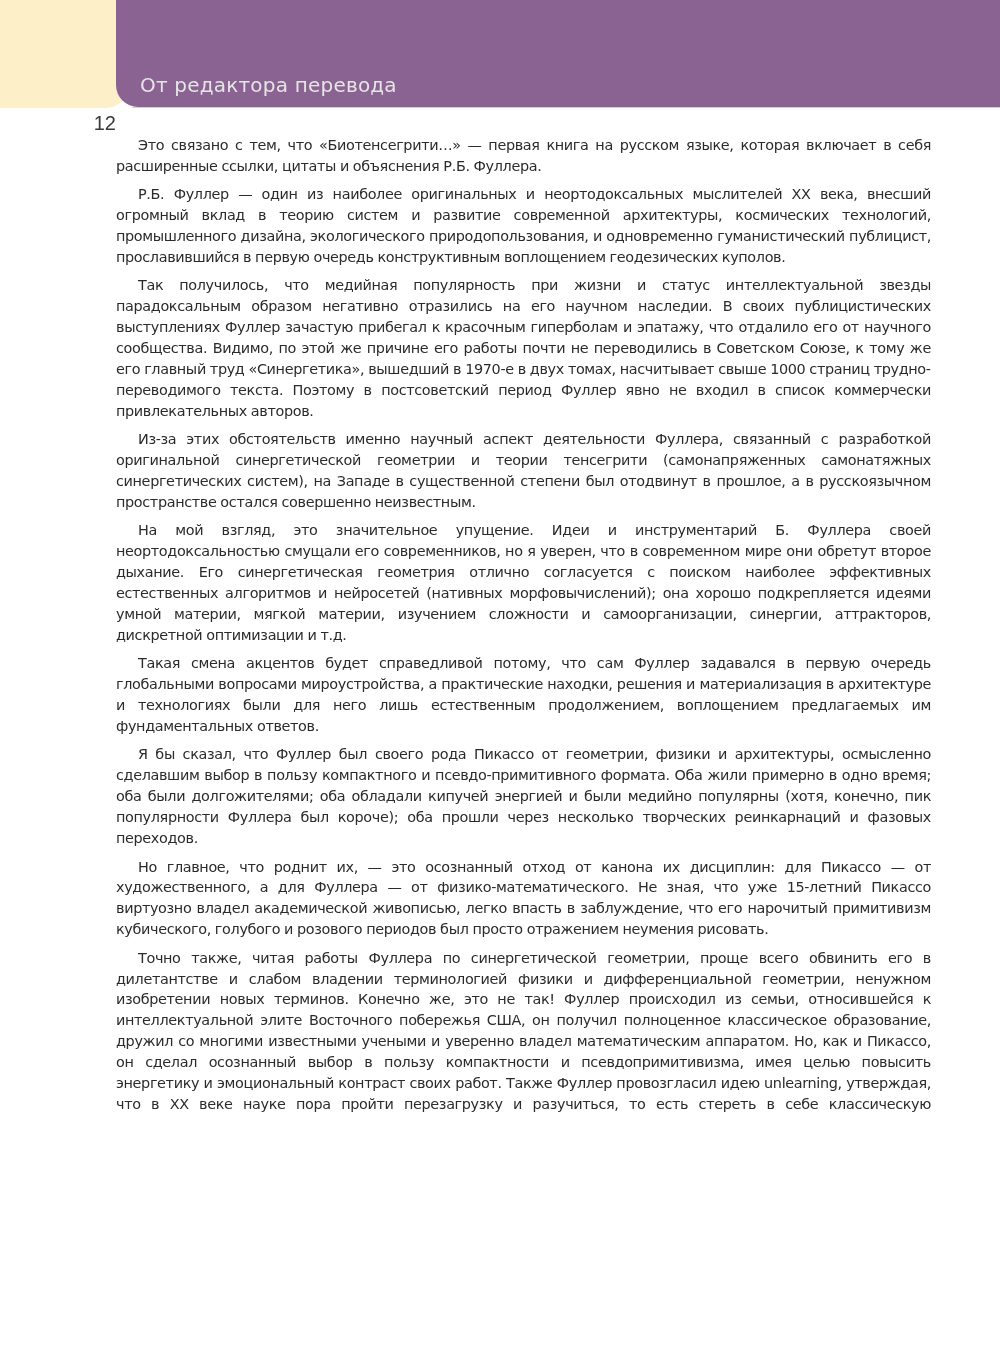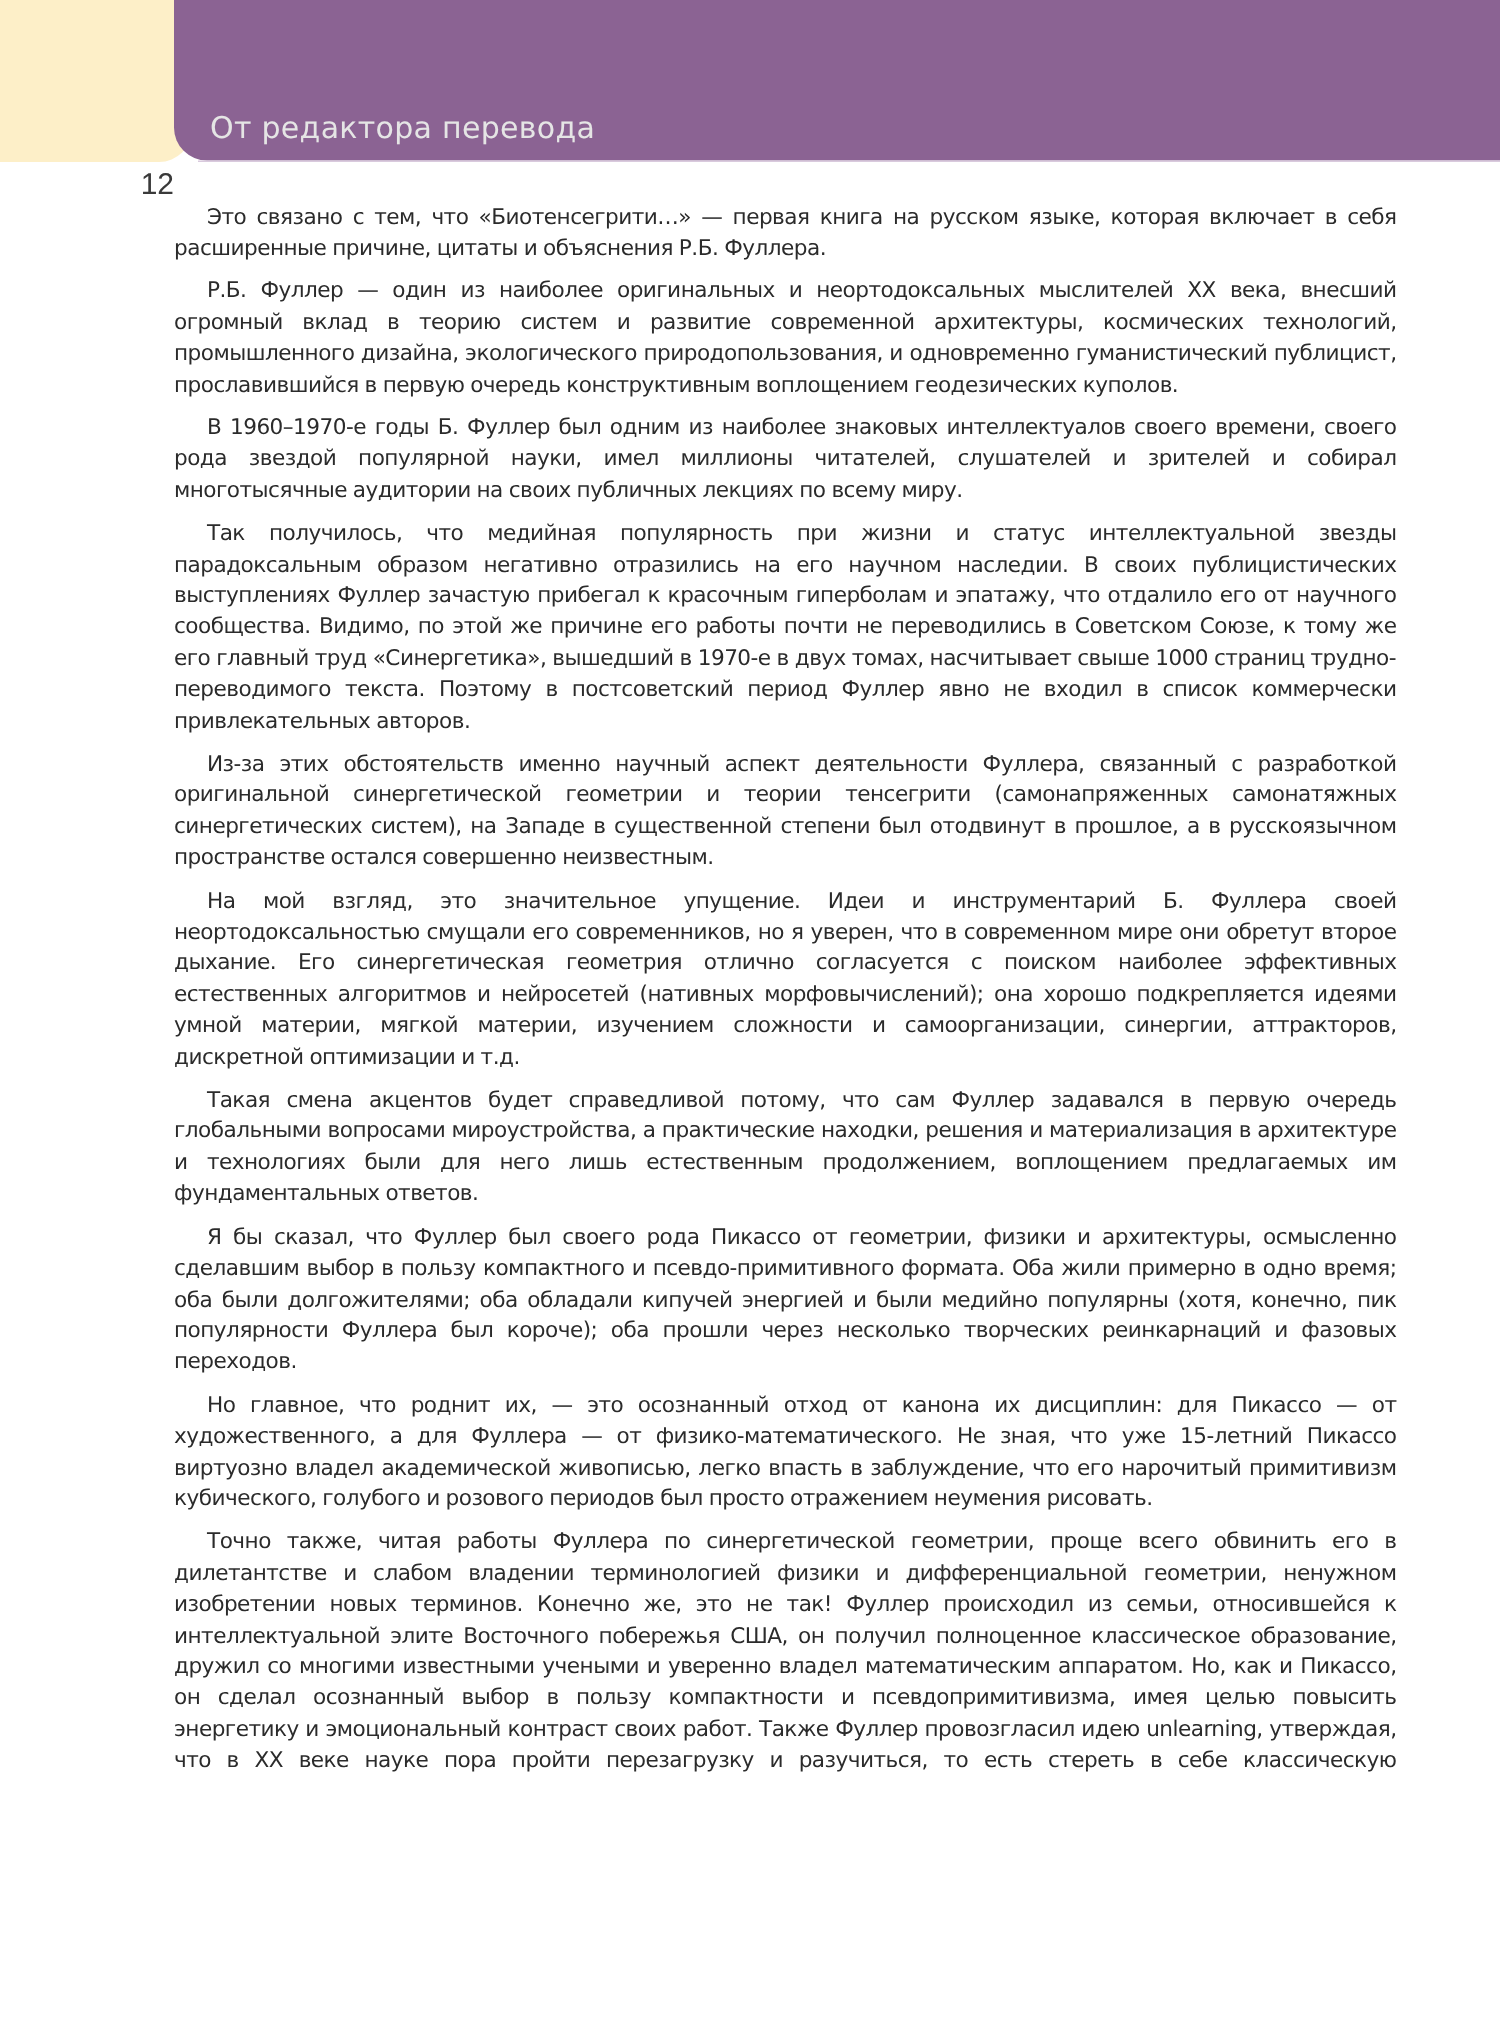--- a/index.html
+++ b/index.html
@@ -63,23 +63,22 @@
 <div class="header-band">
   <div class="page-tab">
     <span class="page-number">12</span>
   </div>
   <div class="title-bar">
     <h1 class="page-title">От редактора перевода</h1>
   </div>
 </div>
 
 <div class="body-text">
-  <p class="para">Это связано с тем, что «Биотенсегрити…» — первая книга на русском языке, которая включает в себя расширенные причине, цитаты и объяснения Р.Б. Фуллера.</p>
+  <p class="para">Это связано с тем, что «Биотенсегрити…» — первая книга на русском языке, которая включает в себя расширенные ссылки, цитаты и объяснения Р.Б. Фуллера.</p>
   <p class="para">Р.Б. Фуллер — один из наиболее оригинальных и неортодоксальных мыслителей XX века, внесший огромный вклад в теорию систем и развитие современной архитектуры, космических технологий, промышленного дизайна, экологического природопользования, и одновременно гуманистический публицист, прославившийся в первую очередь конструктивным воплощением геодезических куполов.</p>
-  <p class="para">В 1960–1970-е годы Б. Фуллер был одним из наиболее знаковых интеллектуалов своего времени, своего рода звездой популярной науки, имел миллионы читателей, слушателей и зрителей и собирал многотысячные аудитории на своих публичных лекциях по всему миру.</p>
   <p class="para">Так получилось, что медийная популярность при жизни и статус интеллектуальной звезды парадоксальным образом негативно отразились на его научном наследии. В своих публицистических выступлениях Фуллер зачастую прибегал к красочным гиперболам и эпатажу, что отдалило его от научного сообщества. Видимо, по этой же причине его работы почти не переводились в Советском Союзе, к тому же его главный труд «Синергетика», вышедший в 1970-е в двух томах, насчитывает свыше 1000 страниц трудно­переводимого текста. Поэтому в постсоветский период Фуллер явно не входил в список коммерчески привлекательных авторов.</p>
   <p class="para">Из-за этих обстоятельств именно научный аспект деятельности Фуллера, связанный с разработкой оригинальной синергетической геометрии и теории тенсегрити (самонапряженных самонатяжных синергетических систем), на Западе в существенной степени был отодвинут в прошлое, а в русскоязычном пространстве остался совершенно неизвестным.</p>
   <p class="para">На мой взгляд, это значительное упущение. Идеи и инструментарий Б. Фуллера своей неортодоксальностью смущали его современников, но я уверен, что в современном мире они обретут второе дыхание. Его синергетическая геометрия отлично согласуется с поиском наиболее эффективных естественных алгоритмов и нейросетей (нативных морфовычислений); она хорошо подкрепляется идеями умной материи, мягкой материи, изучением сложности и самоорганизации, синергии, аттракторов, дискретной оптимизации и т.д.</p>
   <p class="para">Такая смена акцентов будет справедливой потому, что сам Фуллер задавался в первую очередь глобальными вопросами мироустройства, а практические находки, решения и материализация в архитектуре и технологиях были для него лишь естественным продолжением, воплощением предлагаемых им фундаментальных ответов.</p>
   <p class="para">Я бы сказал, что Фуллер был своего рода Пикассо от геометрии, физики и архитектуры, осмысленно сделавшим выбор в пользу компактного и псевдо-примитивного формата. Оба жили примерно в одно время; оба были долгожителями; оба обладали кипучей энергией и были медийно популярны (хотя, конечно, пик популярности Фуллера был короче); оба прошли через несколько творческих реинкарнаций и фазовых переходов.</p>
   <p class="para">Но главное, что роднит их, — это осознанный отход от канона их дисциплин: для Пикассо — от художественного, а для Фуллера — от физико-математического. Не зная, что уже 15-летний Пикассо виртуозно владел академической живописью, легко впасть в заблуждение, что его нарочитый примитивизм кубического, голубого и розового периодов был просто отражением неумения рисовать.</p>
   <p class="para continues">Точно также, читая работы Фуллера по синергетической геометрии, проще всего обвинить его в дилетантстве и слабом владении терминологией физики и дифференциальной геометрии, ненужном изобретении новых терминов. Конечно же, это не так! Фуллер происходил из семьи, относившейся к интеллектуальной элите Восточного побережья США, он получил полноценное классическое образование, дружил со многими известными учеными и уверенно владел математическим аппаратом. Но, как и Пикассо, он сделал осознанный выбор в пользу компактности и псевдопримитивизма, имея целью повысить энергетику и эмоциональный контраст своих работ. Также Фуллер провозгласил идею unlearning, утверждая, что в XX веке науке пора пройти перезагрузку и разучиться, то есть стереть в себе классическую</p>
 </div>
 
 </body></html>

